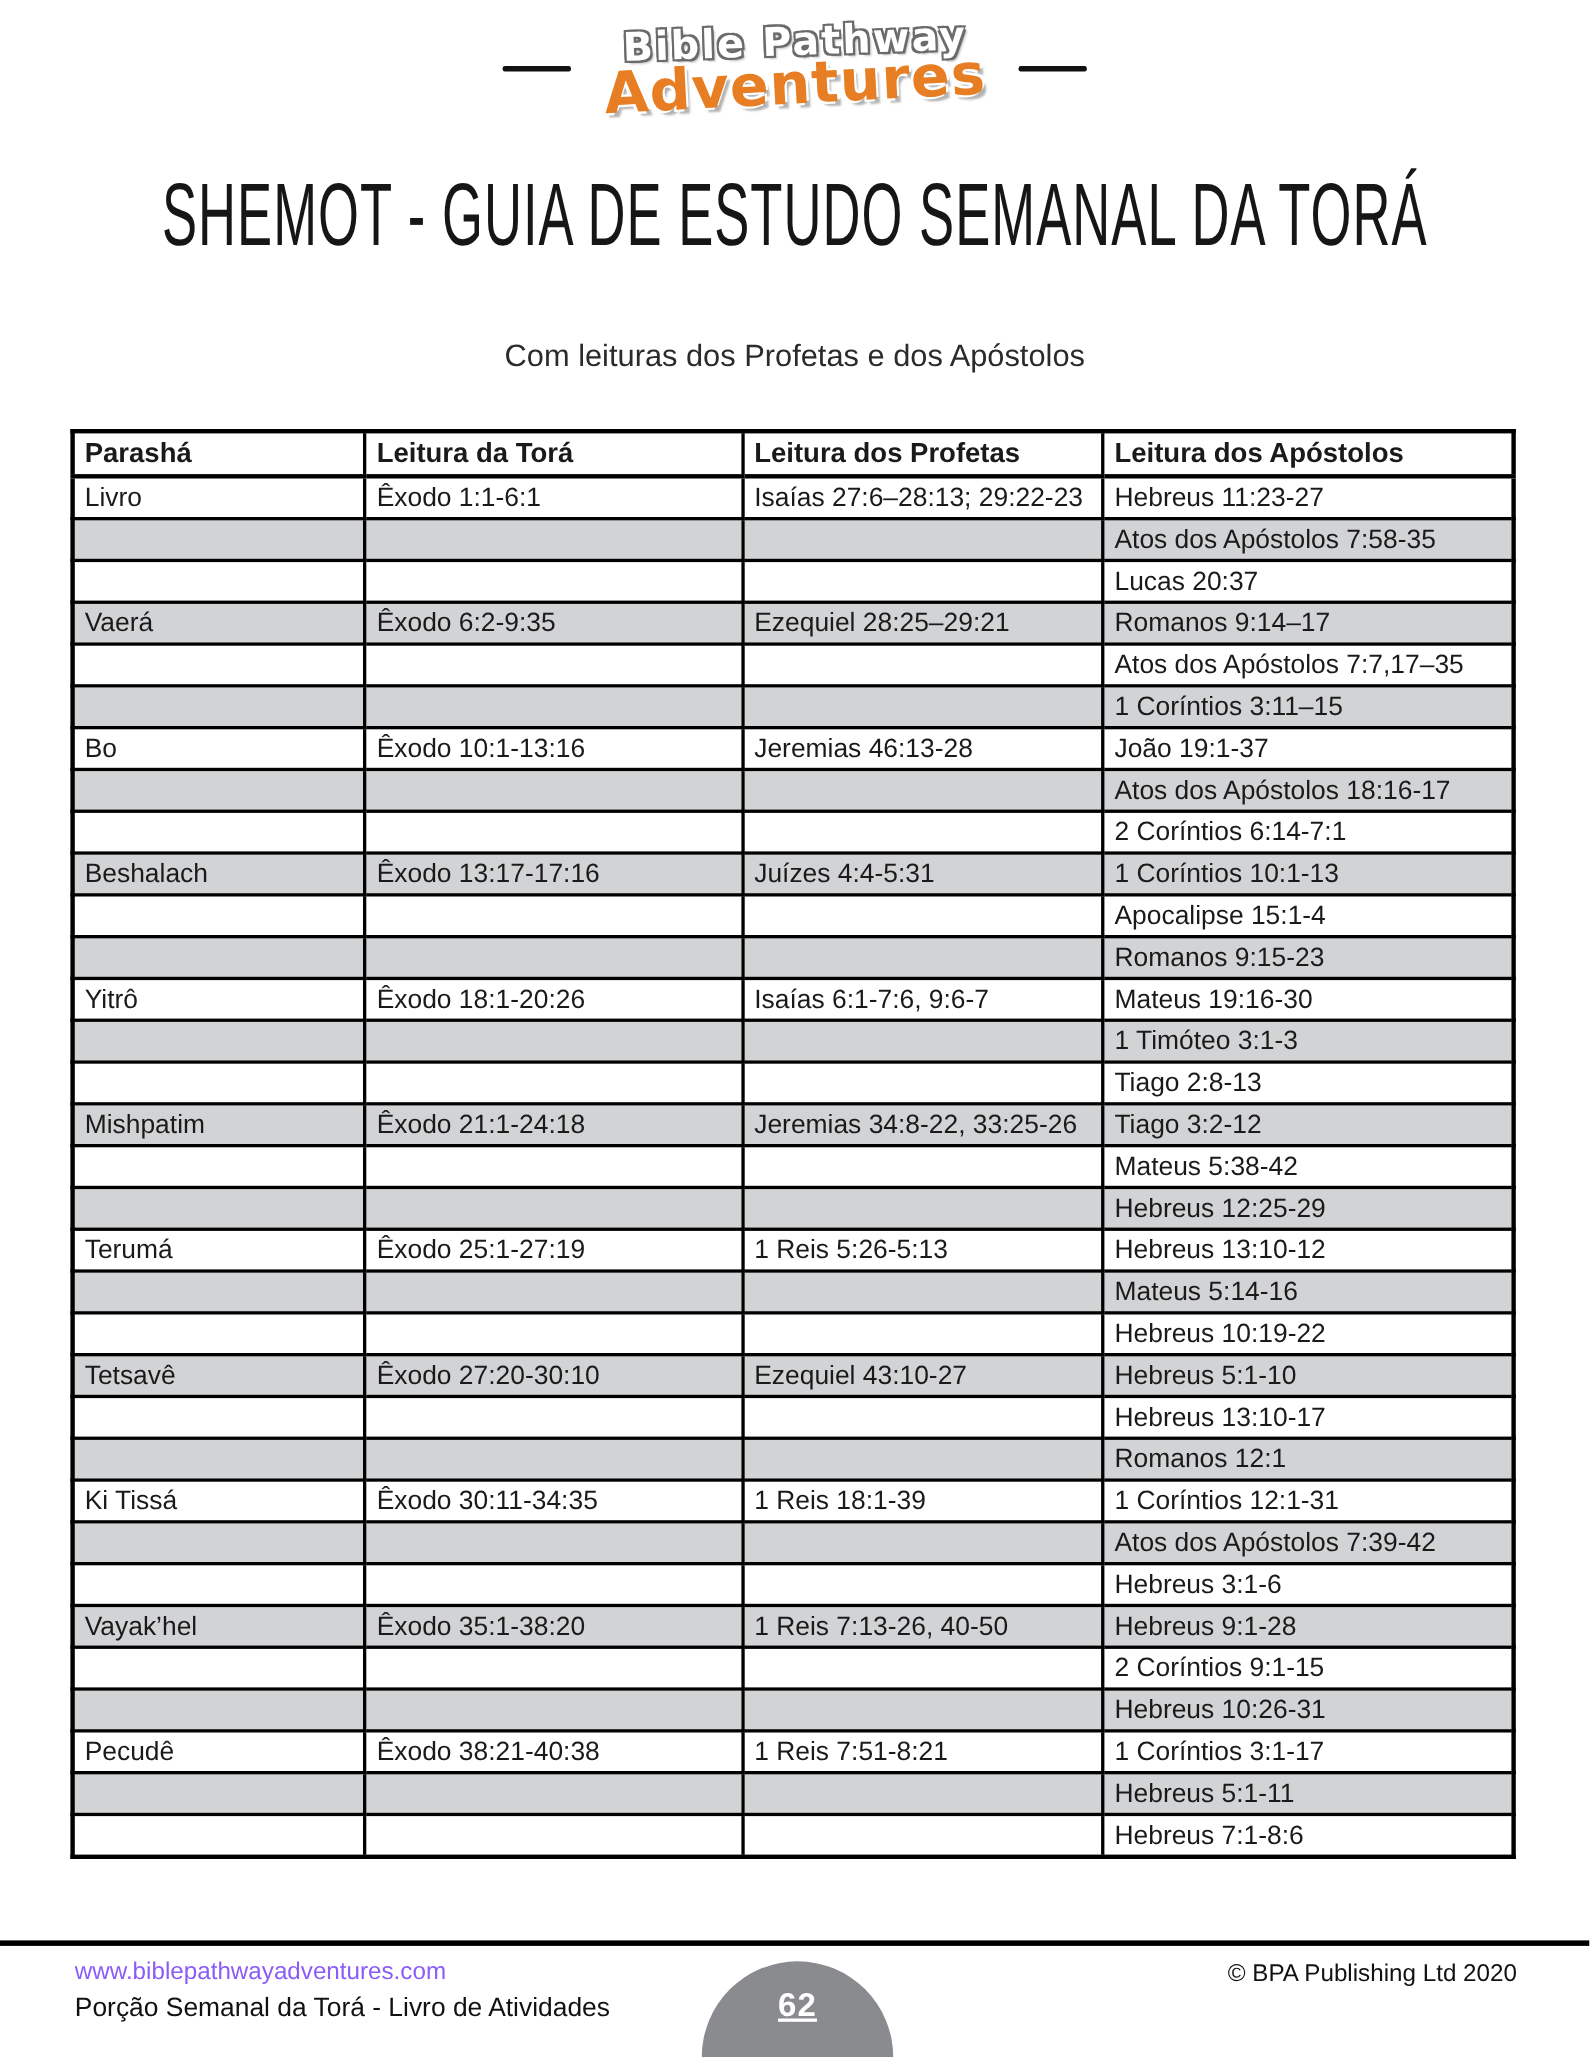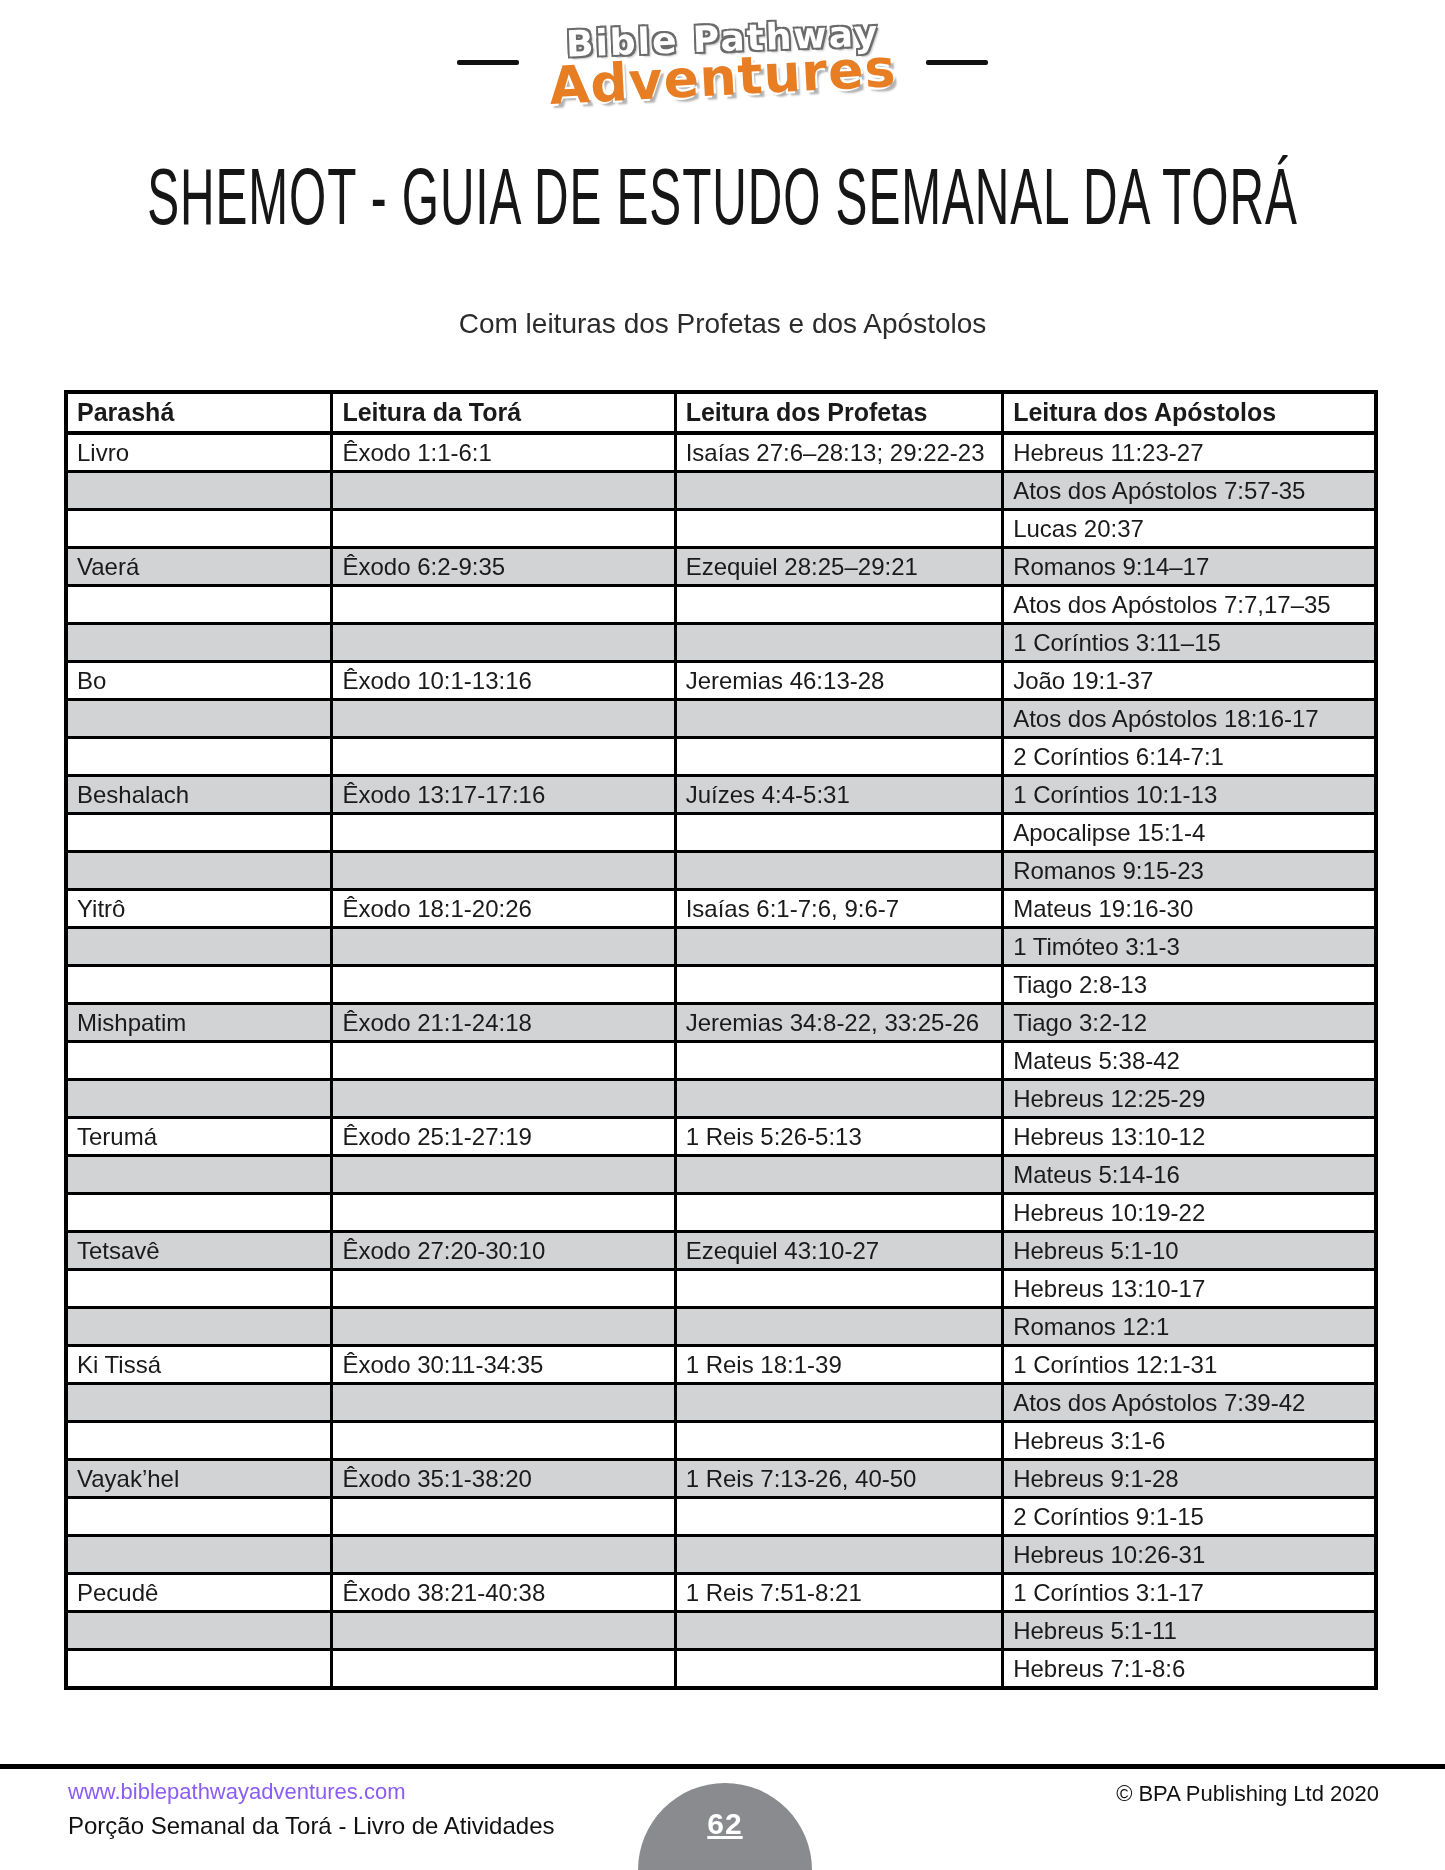--- a/index.html
+++ b/index.html
@@ -112,21 +112,21 @@
         <tr>
           <td>Livro</td>
           <td>Êxodo 1:1-6:1</td>
           <td>Isaías 27:6–28:13; 29:22-23</td>
           <td>Hebreus 11:23-27</td>
         </tr>
         <tr class="shaded">
           <td></td>
           <td></td>
           <td></td>
-          <td>Atos dos Apóstolos 7:57-35</td>
+          <td>Atos dos Apóstolos 7:58-35</td>
         </tr>
         <tr>
           <td></td>
           <td></td>
           <td></td>
           <td>Lucas 20:37</td>
         </tr>
         <tr class="shaded">
           <td>Vaerá</td>
           <td>Êxodo 6:2-9:35</td>

